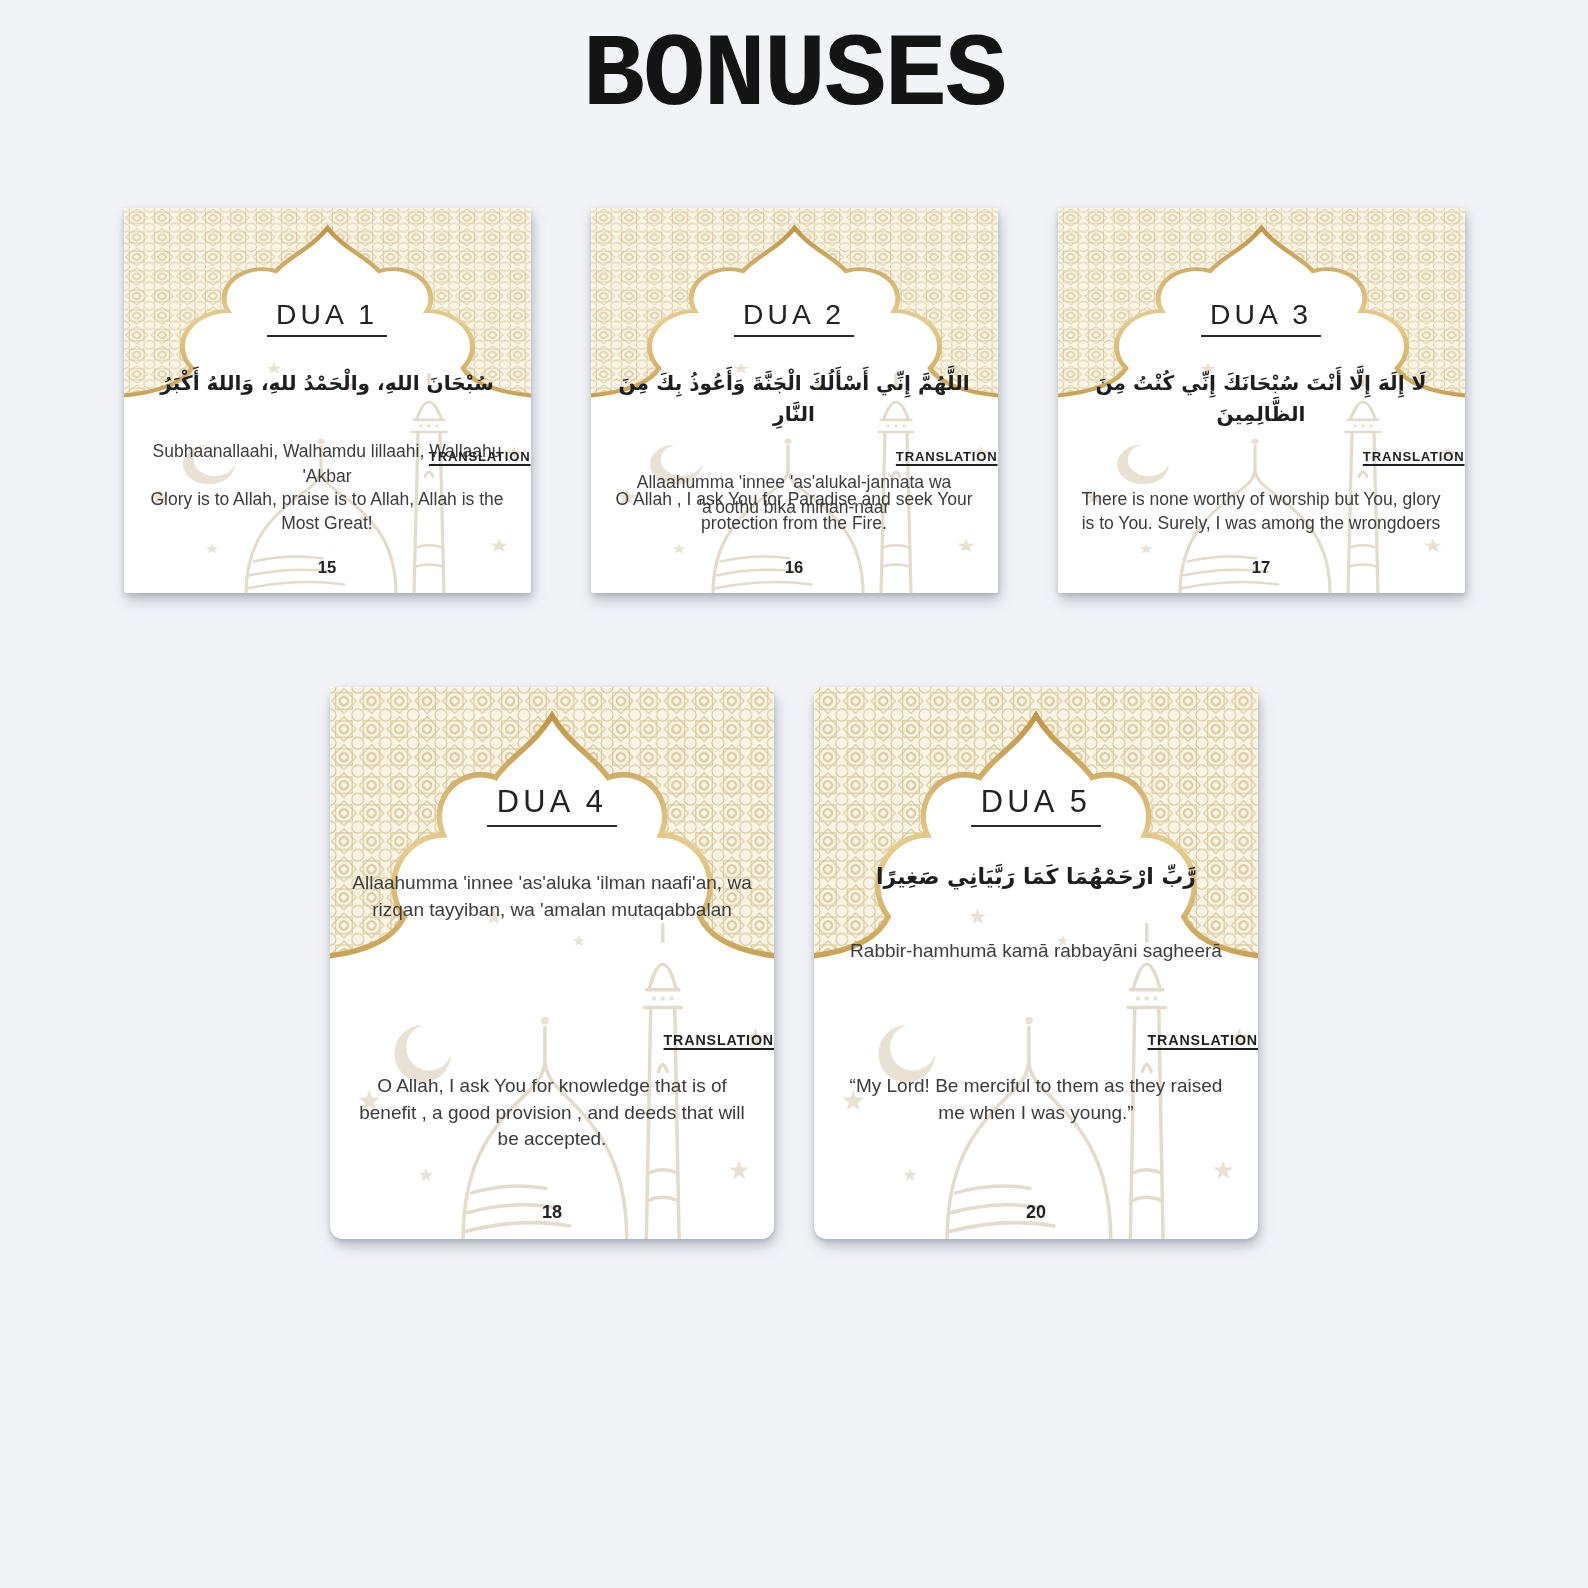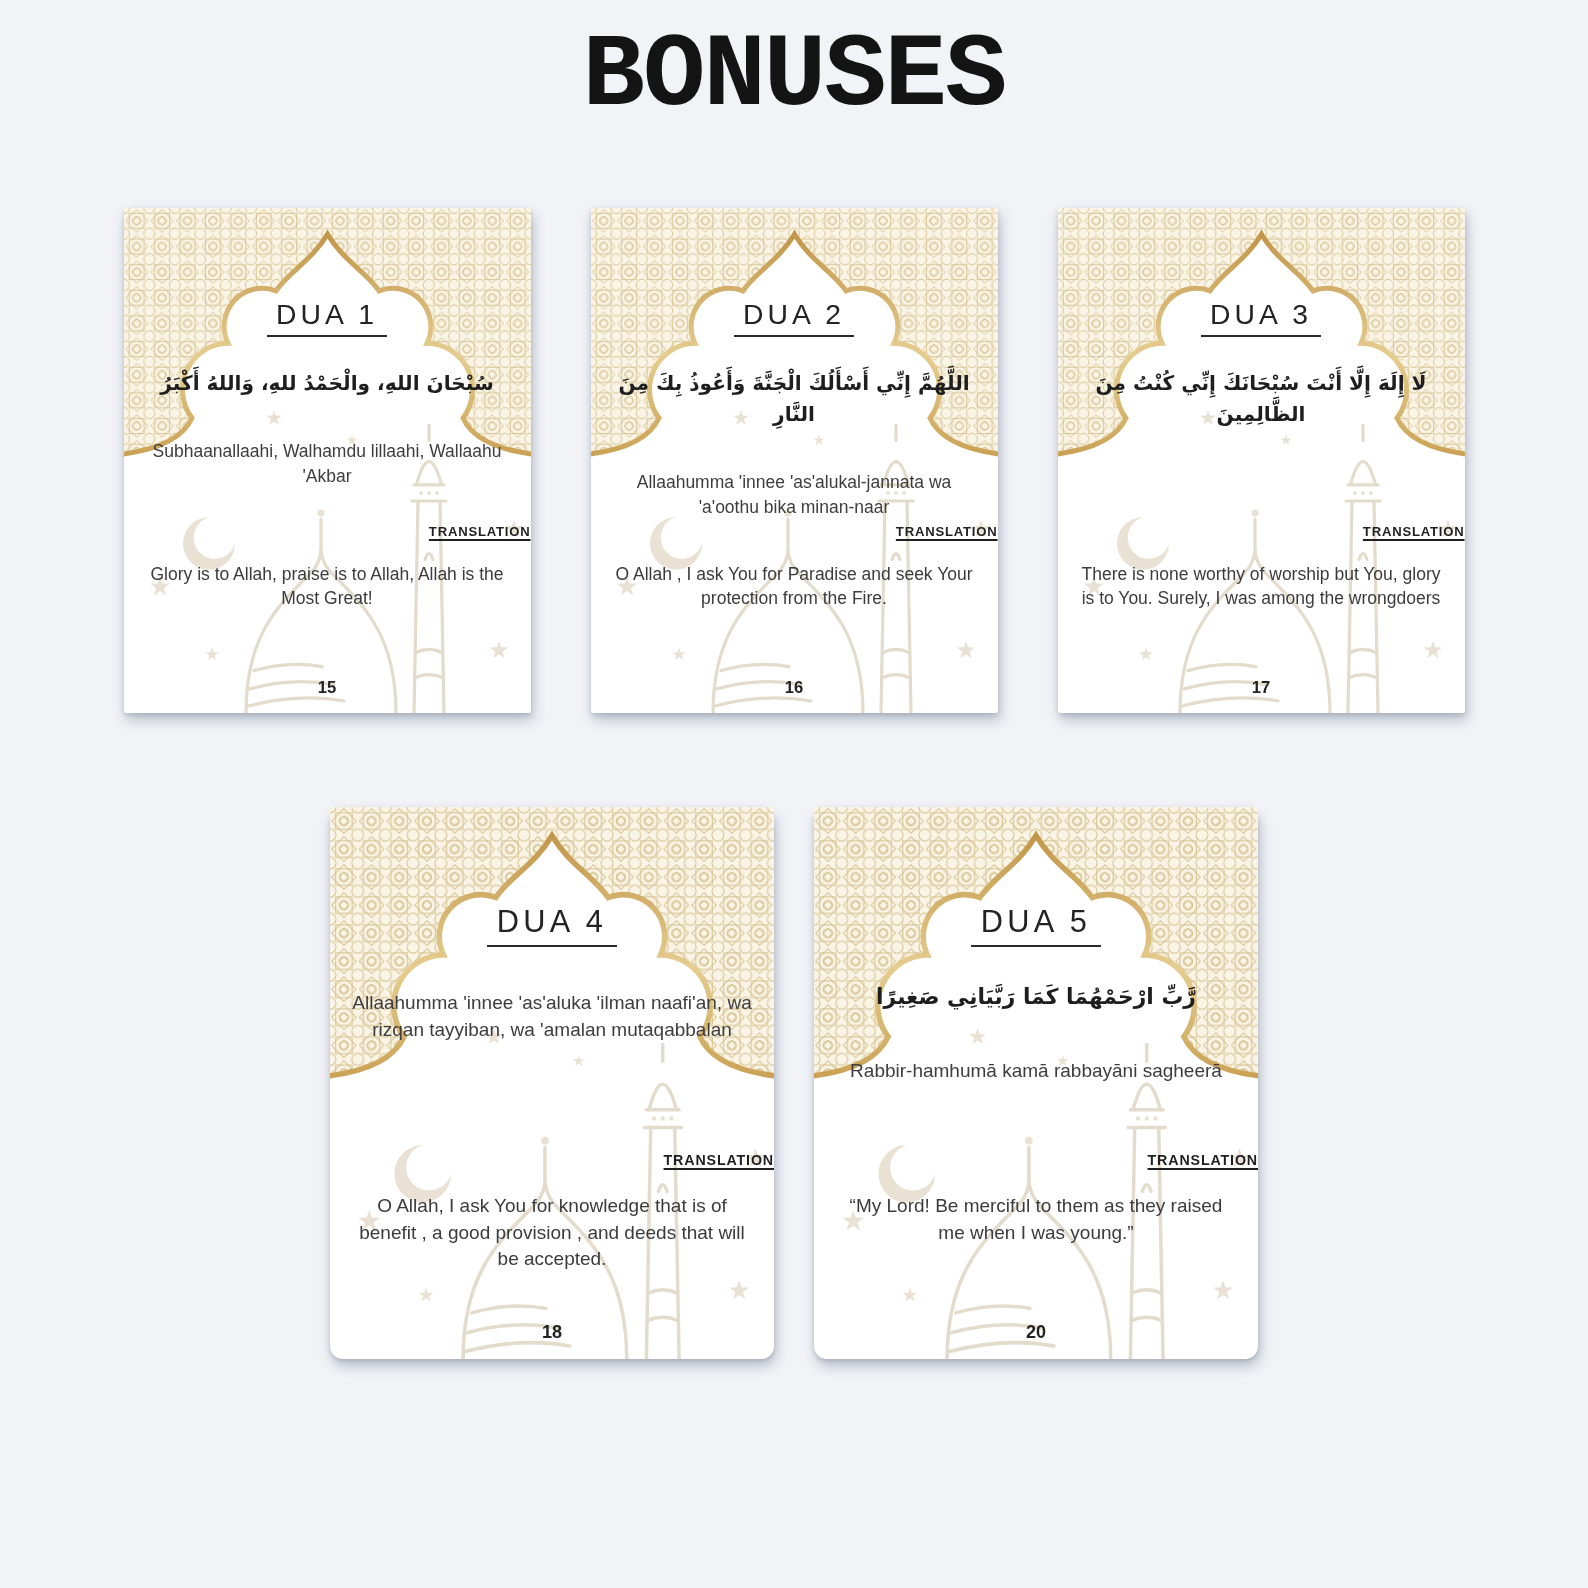--- a/index.html
+++ b/index.html
@@ -21,21 +21,21 @@
   }
   .row{display:flex;justify-content:center;align-items:flex-start;}
   .row1{gap:60px;margin-top:76px;}
   .row2{gap:40px;margin-top:94px;}
   .card{
     position:relative;
     background:#ffffff;
     border-radius:2px;
     box-shadow:2px 7px 13px rgba(122,131,150,.48), 0 2px 4px rgba(122,131,150,.3);
   }
-  .row1 .card{width:407px;height:505px;font-size:17.5px;}
+  .row1 .card{width:407px;height:385px;font-size:17.5px;}
   .row2 .card{width:444px;height:552px;font-size:19px;border-radius:13px;}
   .hdr{position:absolute;top:0;left:0;width:100%;height:60%;z-index:0;display:block;}
   .mosque{position:absolute;bottom:0;left:0;width:100%;height:62%;z-index:1;display:block;}
   .content{
     position:absolute;inset:0;z-index:2;
     text-align:center;
     color:#3d3d3d;
     padding-top:5.1em;
     box-sizing:border-box;
   }

